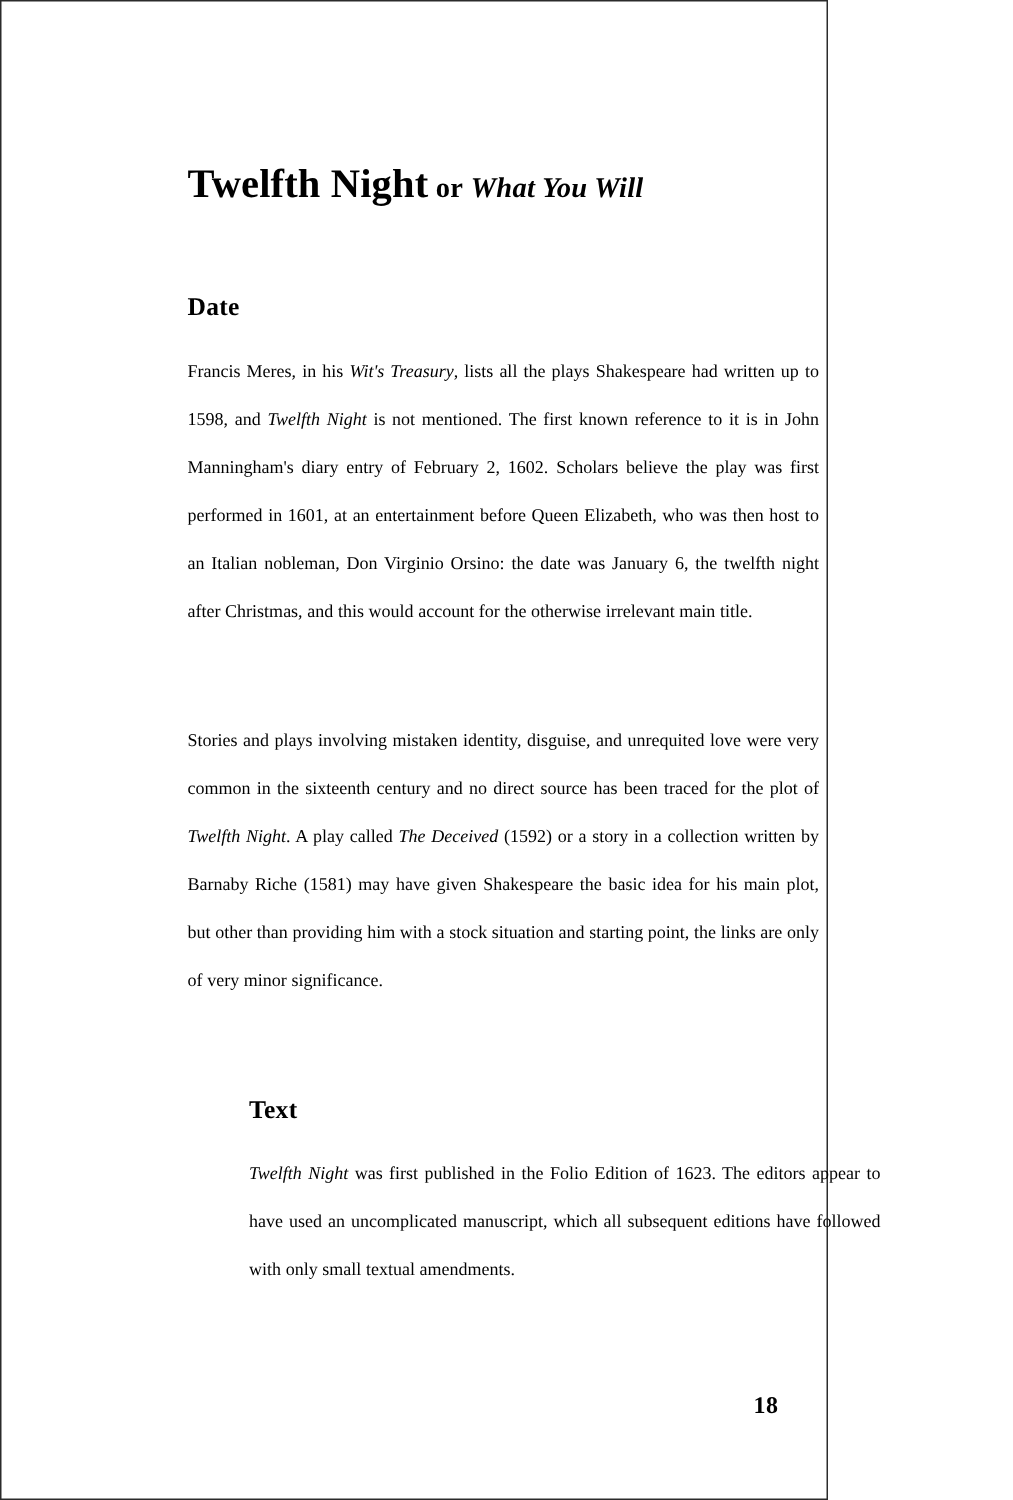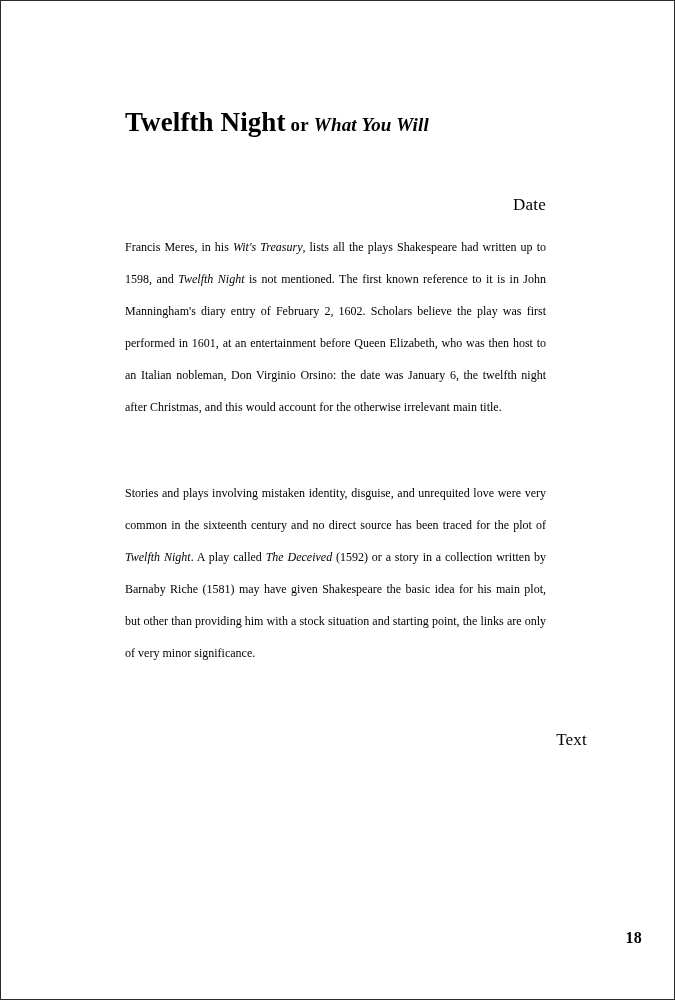--- a/index.html
+++ b/index.html
@@ -11,21 +11,21 @@
     width: 675px;
     height: 1000px;
     overflow: hidden;
     font-family: "Liberation Serif", "DejaVu Serif", serif;
     color: #000000;
   }
 
   .page {
     position: relative;
     box-sizing: border-box;
-    width: 675px;
+    width: 552px;
     height: 1000px;
     background: #ffffff;
     border: 1px solid #2b2b2b;
     padding: 0;
   }
 
   .content {
     position: absolute;
     left: 124px;
     top: 0;
@@ -67,24 +67,23 @@
     left: 0;
     width: 421px;
   }
   .sec-date   { top: 195px; }
   .sec-source { top: 476px; }
   .sec-text   { top: 730px; margin-left: 41px; }
 
   .section-heading {
     margin: 0 0 16px 0;
     font-size: 17px;
-    font-weight: normal;
+    font-weight: bold;
     letter-spacing: 0.2px;
     line-height: 1.1;
-    text-align: right;
   }
 
   .body-text {
     margin: 0;
     font-size: 12px;
     line-height: 32px;
     text-align: justify;
     text-justify: inter-word;
     word-spacing: 0.1px;
     hyphens: none;
@@ -116,19 +115,20 @@
       <h2 class="section-heading">Date</h2>
       <p class="body-text"><span>Francis Meres, in his </span><i>Wit's Treasury</i><span>, lists all the plays Shakespeare had written up to 1598, and </span><i>Twelfth Night</i><span> is not mentioned. The first known reference to it is in John Manningham's diary entry of February 2, 1602. Scholars believe the play was first performed in 1601, at an entertainment before Queen Elizabeth, who was then host to an Italian nobleman, Don Virginio Orsino: the date was January 6, the twelfth night after Christmas, and this would account for the otherwise irrelevant main title.</span></p>
     </section>
 
     <section class="section sec-source">
       <p class="body-text"><span>Stories and plays involving mistaken identity, disguise, and unrequited love were very common in the sixteenth century and no direct source has been traced for the plot of </span><i>Twelfth Night</i><span>. A play called </span><i>The Deceived</i><span> (1592) or a story in a collection written by Barnaby Riche (1581) may have given Shakespeare the basic idea for his main plot, but other than providing him with a stock situation and starting point, the links are only of very minor significance.</span></p>
     </section>
 
     <section class="section sec-text">
       <h2 class="section-heading">Text</h2>
+      <p class="body-text"><i>Twelfth Night</i><span> was first published in the Folio Edition of 1623. The editors appear to have used an uncomplicated manuscript, which all subsequent editions have followed with only small textual amendments.</span></p>
     </section>
 
   </div>
 
   <div class="folio">18</div>
 
 </div>
 
 </body></html>

